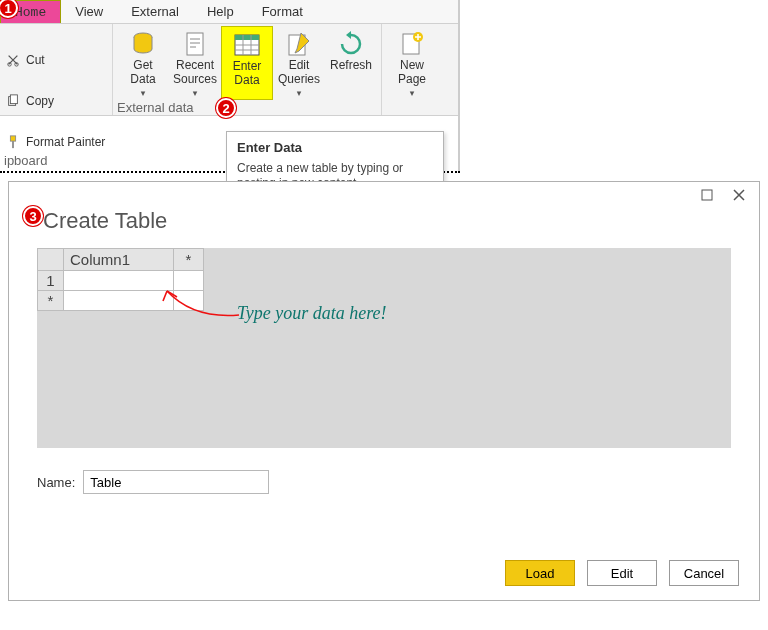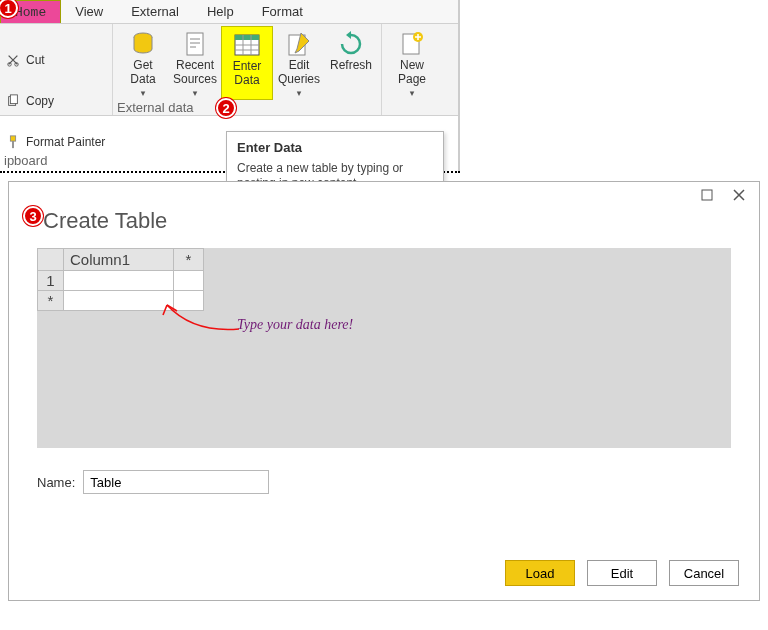--- a/index.html
+++ b/index.html
@@ -146,24 +146,24 @@
     color: #444;
   }
   .grid th { background: #e4e4e4; }
   .rowhdr { width: 26px; text-align:center; height:20px; }
   .colhdr { width: 110px; text-align:left; padding-left:6px; height:22px;}
   .addcol { width: 30px; text-align:center; }
   .cell   { background: #fff; height:20px; }
   .annotation {
     position: absolute;
     left: 118px;
-    top: 65px;
-    color: #701a75;
+    top: 51px;
+    color: #0f766e;
     font-family: "Comic Sans MS", cursive;
-    font-size: 14px;
+    font-size: 18px;
     font-style: italic;
   }
   .annotation svg { position:absolute; left:-2px; top:-14px; }
   .name-row {
     display:flex;
     align-items:center;
     gap:8px;
     margin: 22px 0 8px 28px;
     font-size: 13px;
   }

